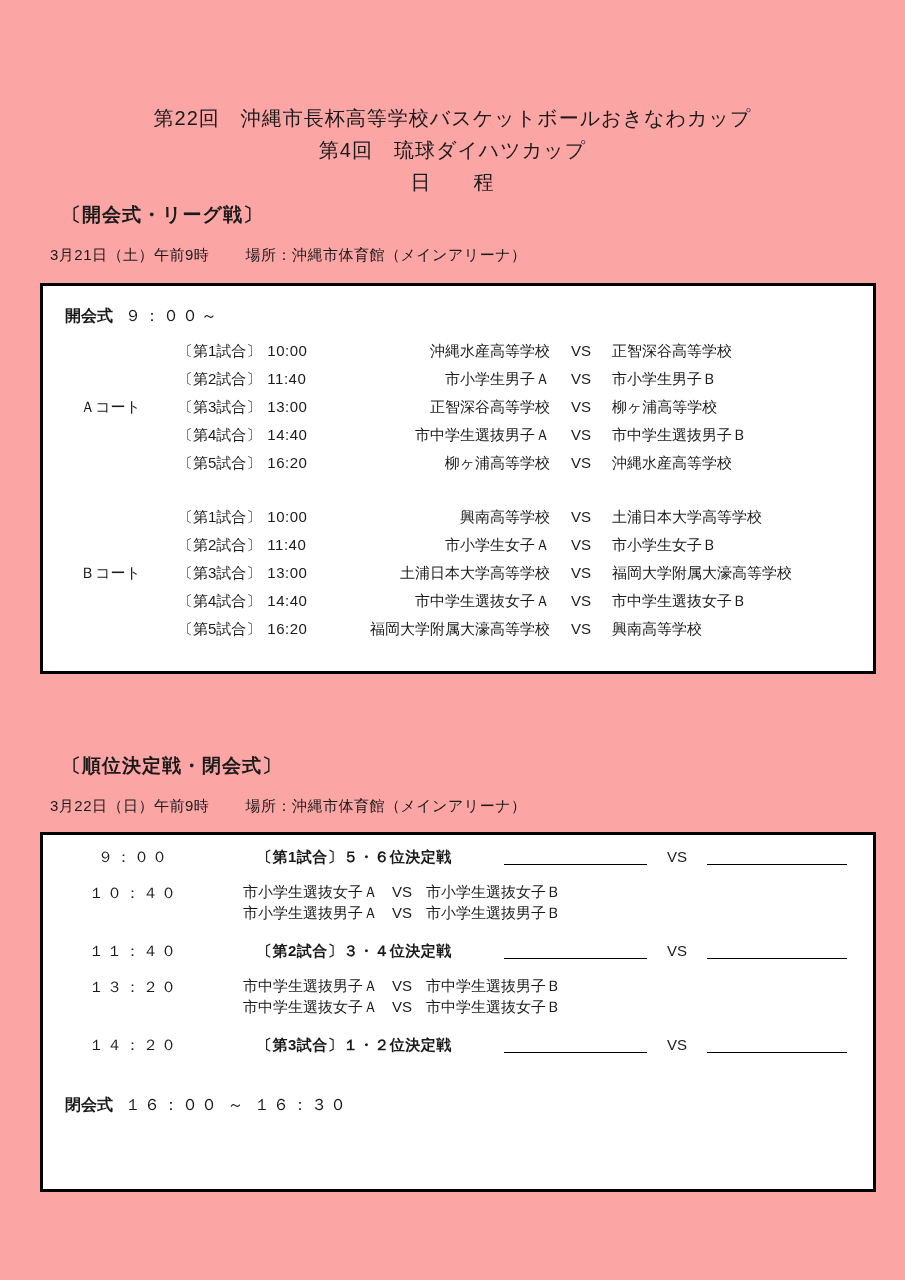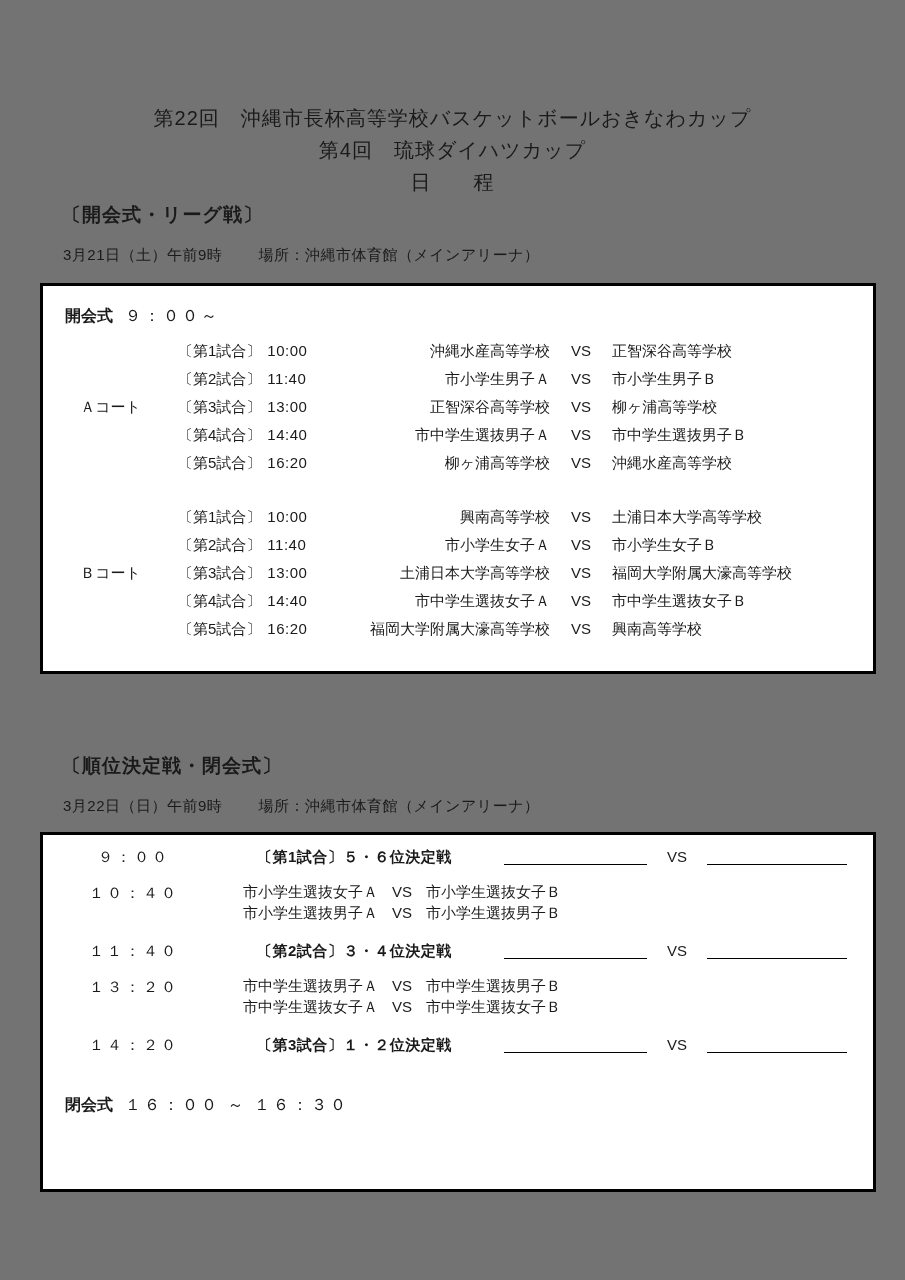--- a/index.html
+++ b/index.html
@@ -6,21 +6,21 @@
     margin: 0;
     padding: 0;
     background: #ffffff;
     font-family: "Liberation Sans", "DejaVu Sans", sans-serif;
     color: #1a1a1a;
   }
   .page {
     position: relative;
     width: 905px;
     height: 1280px;
-    background: #737373;
+    background: #fca5a5;
     overflow: hidden;
   }
   
   .title-block {
     position: absolute;
     top: 102px;
     left: 0;
     width: 100%;
     text-align: center;
     font-size: 20px;
@@ -33,21 +33,21 @@
     left: 62px;
     font-size: 19px;
     font-weight: bold;
     letter-spacing: 1px;
   }
   .heading-1 { top: 202px; }
   .heading-2 { top: 753px; }
   
   .date-line {
     position: absolute;
-    left: 63px;
+    left: 50px;
     font-size: 15px;
     letter-spacing: 0.5px;
   }
   .date-1 { top: 246px; }
   .date-2 { top: 797px; }
   .date-line .location { margin-left: 36px; }
   
   .box {
     position: absolute;
     left: 40px;

